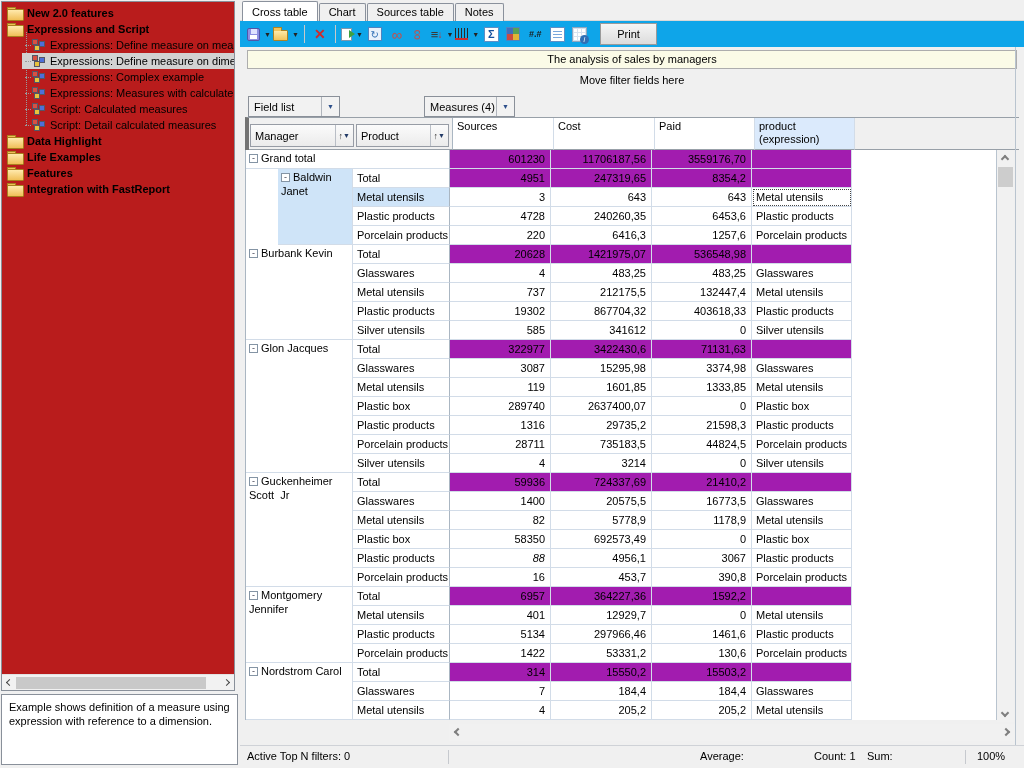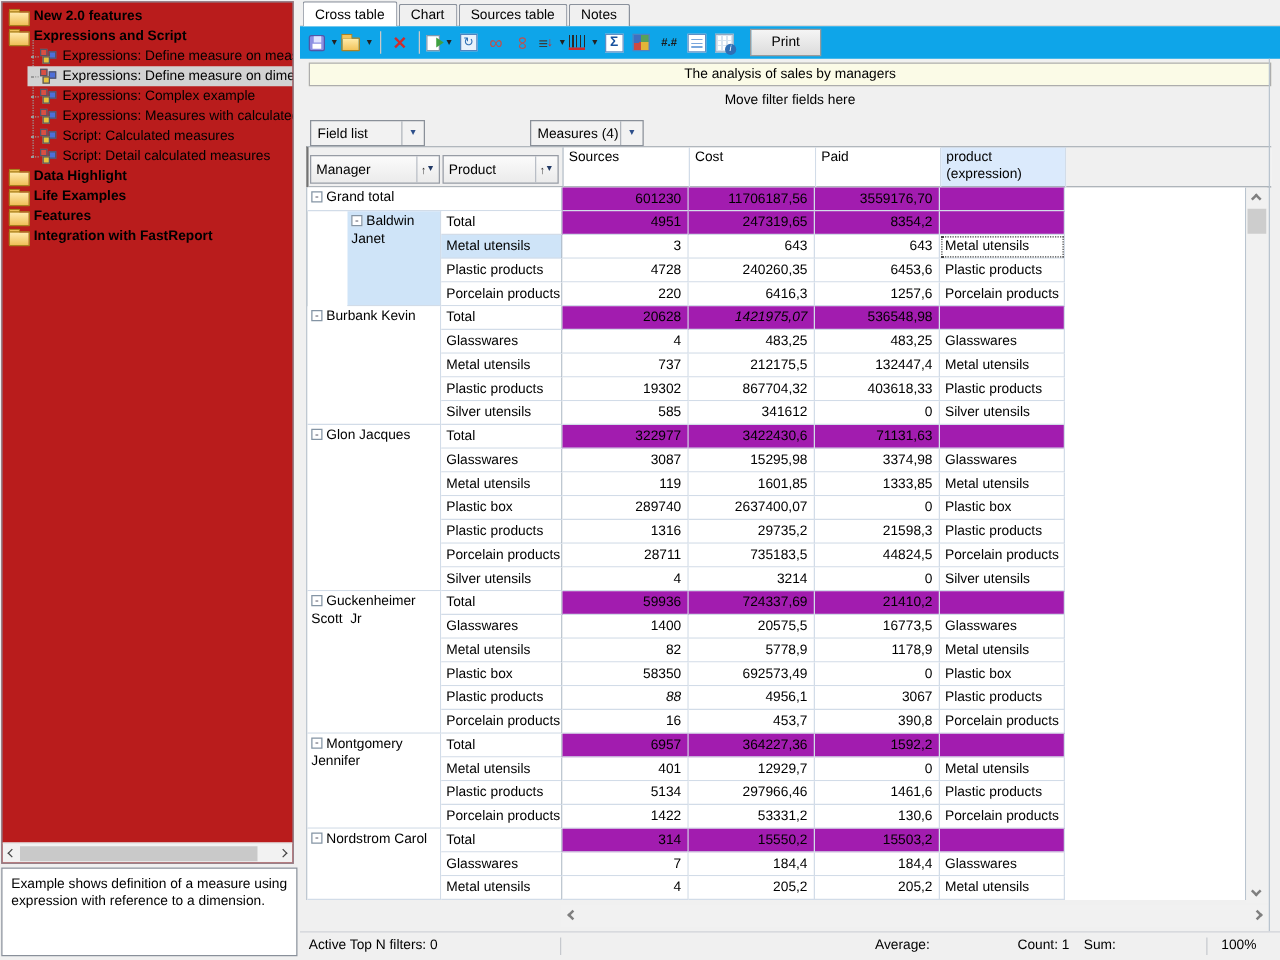--- a/index.html
+++ b/index.html
@@ -98,21 +98,21 @@
   .filterband{position:absolute;left:0;top:69px;width:784px;height:23px;line-height:23px;text-align:center}
   .ctlbtn{position:absolute;top:96px;height:21px;border:1px solid #8a9099;background:#f2f2f2;
     display:flex;align-items:center;cursor:default}
   .ctlbtn .lbl{flex:1;padding:0 5px;white-space:nowrap;overflow:hidden}
   .ctlbtn .ddv{border-left:1px solid #b0b5bc;align-self:stretch;display:flex;align-items:center;
     padding:0 5px;font-size:7px;color:#2d4f8a}
 
   
   #hdr{position:absolute;left:5px;top:117px;display:grid;height:33px;background:#fff;
     grid-template-columns:107px 97px 101px 101px 100px 100px 164px;
-    border-top:1px solid #98a0a8;border-left:2px solid #737373}
+    border-top:1px solid #98a0a8;border-left:4px solid #737373}
   .hstub{grid-column:1 / span 2;background:#f0f0f0;border-right:1px solid #aab6c2;
     border-bottom:1px solid #98a0a8;display:flex;align-items:flex-end;gap:2px;padding:0 0 2px 1px}
   .dimbtn{height:23px;border:1px solid #979ca5;background:linear-gradient(#fbfbfb,#ebebeb);
     display:flex;align-items:center;cursor:default}
   .dimbtn .lbl{flex:1;padding:0 4px;overflow:hidden;white-space:nowrap}
   .dimbtn .sortbox{border-left:1px solid #b9bec6;align-self:stretch;display:flex;align-items:center;padding:0 3px}
   .dimbtn .sa{font-size:9px;color:#333}
   .dimbtn .sd{font-size:7px;color:#223a66}
   .hcell{border-right:1px solid #d2dce8;border-bottom:1px solid #98a0a8;padding:2px 4px;line-height:13px;background:#fff}
   .hcell.exprh{background:#dbeafc}
@@ -356,21 +356,21 @@
       <div class="cell num" style="grid-area: 4 / 5;">6453,6</div>
       <div class="cell expr" style="grid-area: 4 / 6;">Plastic products</div>
       <div class="cell phdr" style="grid-area: 5 / 2;">Porcelain products</div>
       <div class="cell num" style="grid-area: 5 / 3;">220</div>
       <div class="cell num" style="grid-area: 5 / 4;">6416,3</div>
       <div class="cell num" style="grid-area: 5 / 5;">1257,6</div>
       <div class="cell expr" style="grid-area: 5 / 6;">Porcelain products</div>
       <div class="cell mgr" style="grid-area: 6 / 1 / span 5;"><span class="exp"></span><span>Burbank Kevin</span></div>
       <div class="cell phdr" style="grid-area: 6 / 2;">Total</div>
       <div class="cell num total" style="grid-area: 6 / 3;">20628</div>
-      <div class="cell num total" style="grid-area: 6 / 4; font-style: italic;">1421975,07</div>
+      <div class="cell num total" style="grid-area: 6 / 4;">1421975,07</div>
       <div class="cell num total" style="grid-area: 6 / 5;">536548,98</div>
       <div class="cell expr total" style="grid-area: 6 / 6;"></div>
       <div class="cell phdr" style="grid-area: 7 / 2;">Glasswares</div>
       <div class="cell num" style="grid-area: 7 / 3;">4</div>
       <div class="cell num" style="grid-area: 7 / 4;">483,25</div>
       <div class="cell num" style="grid-area: 7 / 5;">483,25</div>
       <div class="cell expr" style="grid-area: 7 / 6;">Glasswares</div>
       <div class="cell phdr" style="grid-area: 8 / 2;">Metal utensils</div>
       <div class="cell num" style="grid-area: 8 / 3;">737</div>
       <div class="cell num" style="grid-area: 8 / 4;">212175,5</div>

